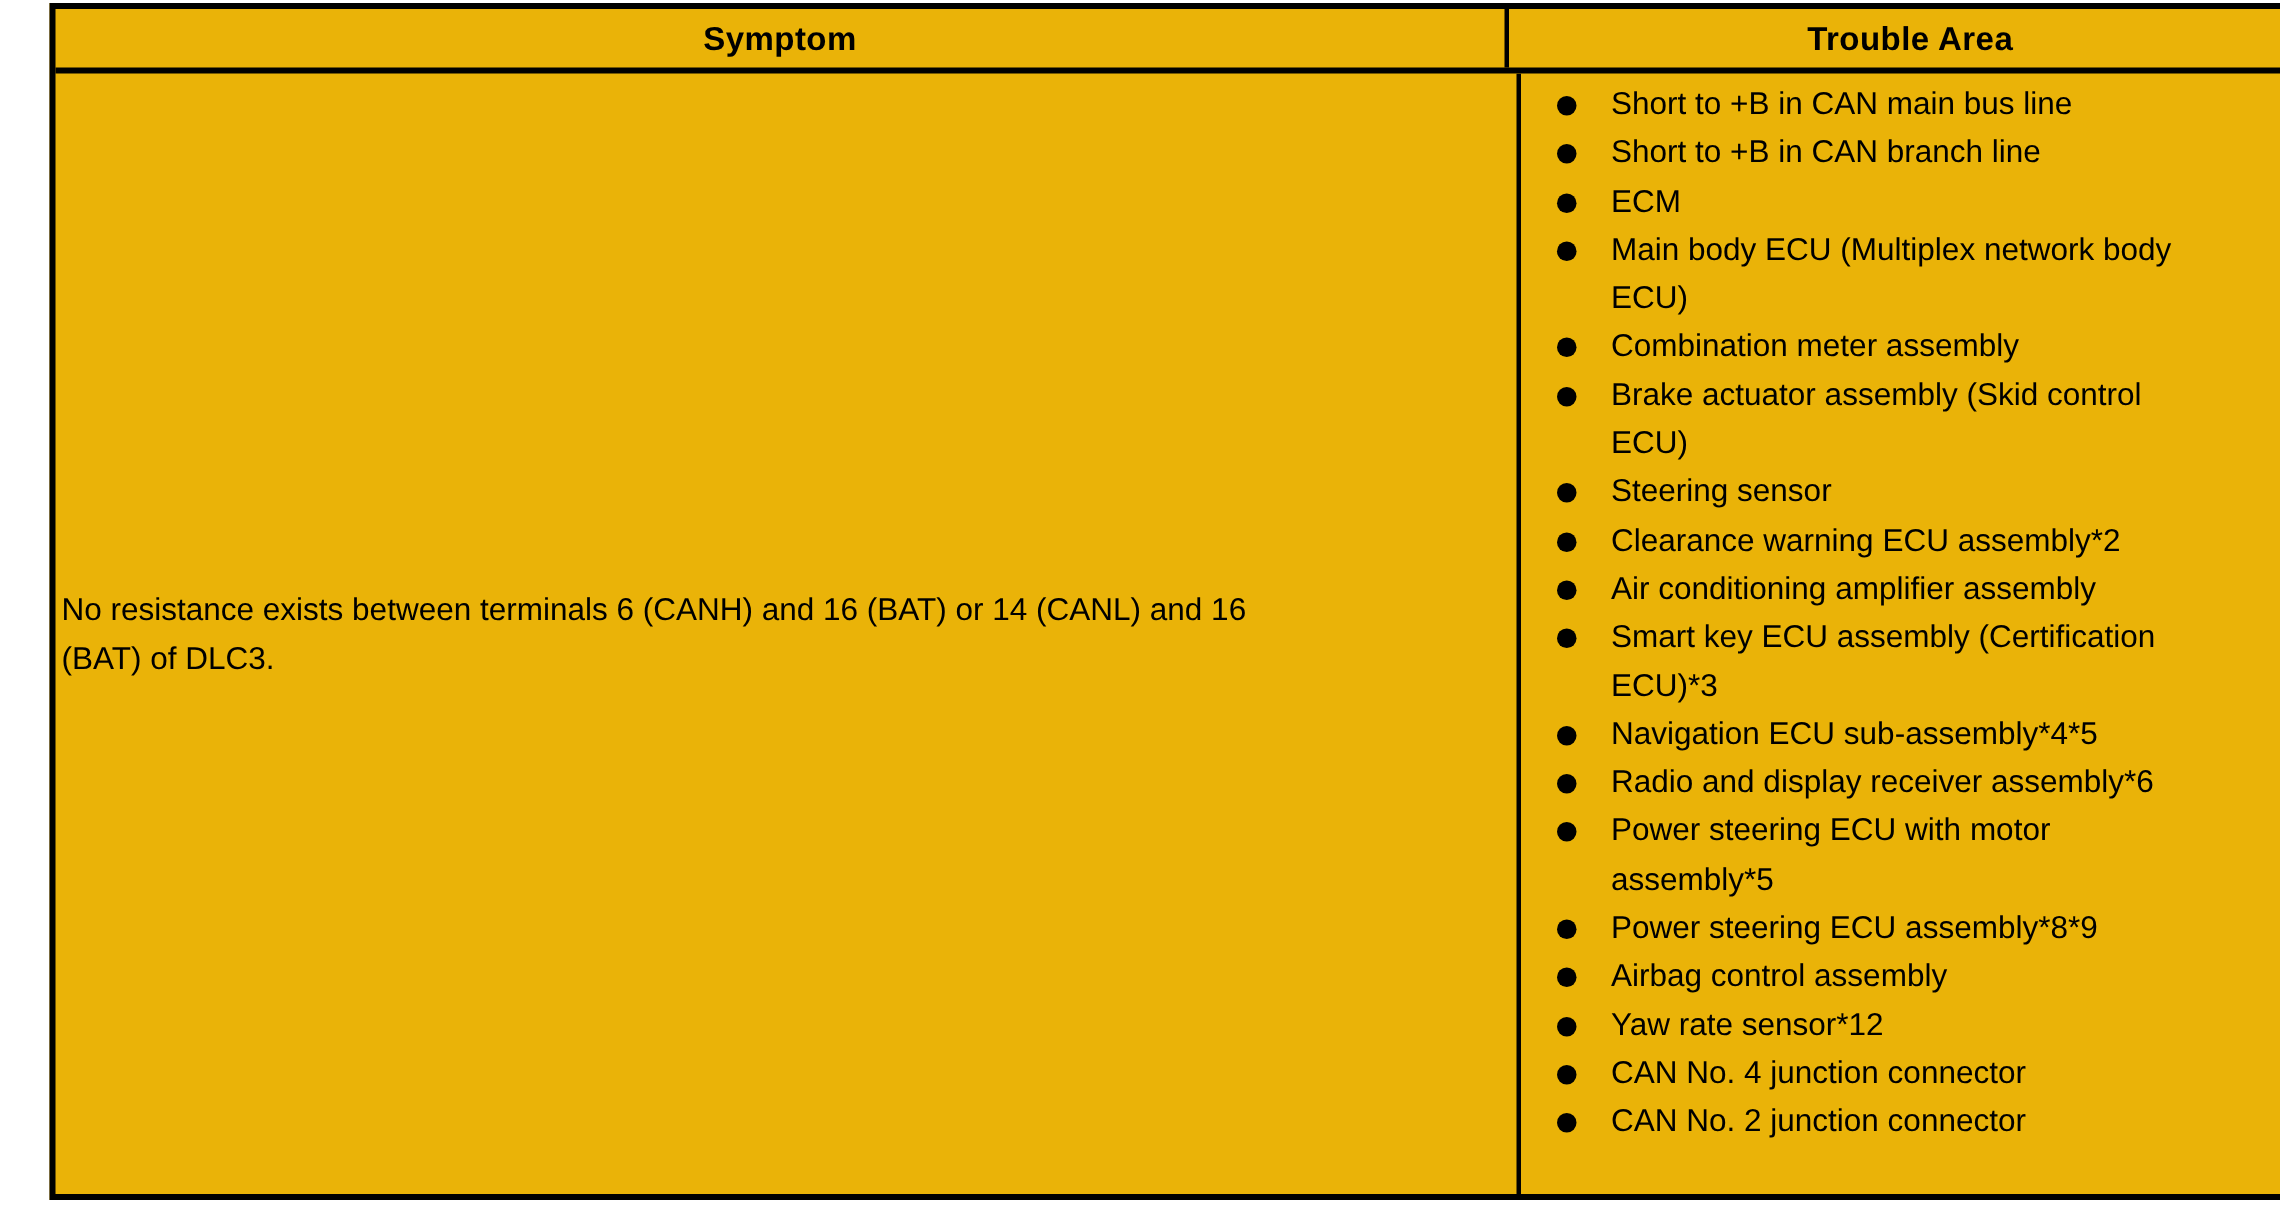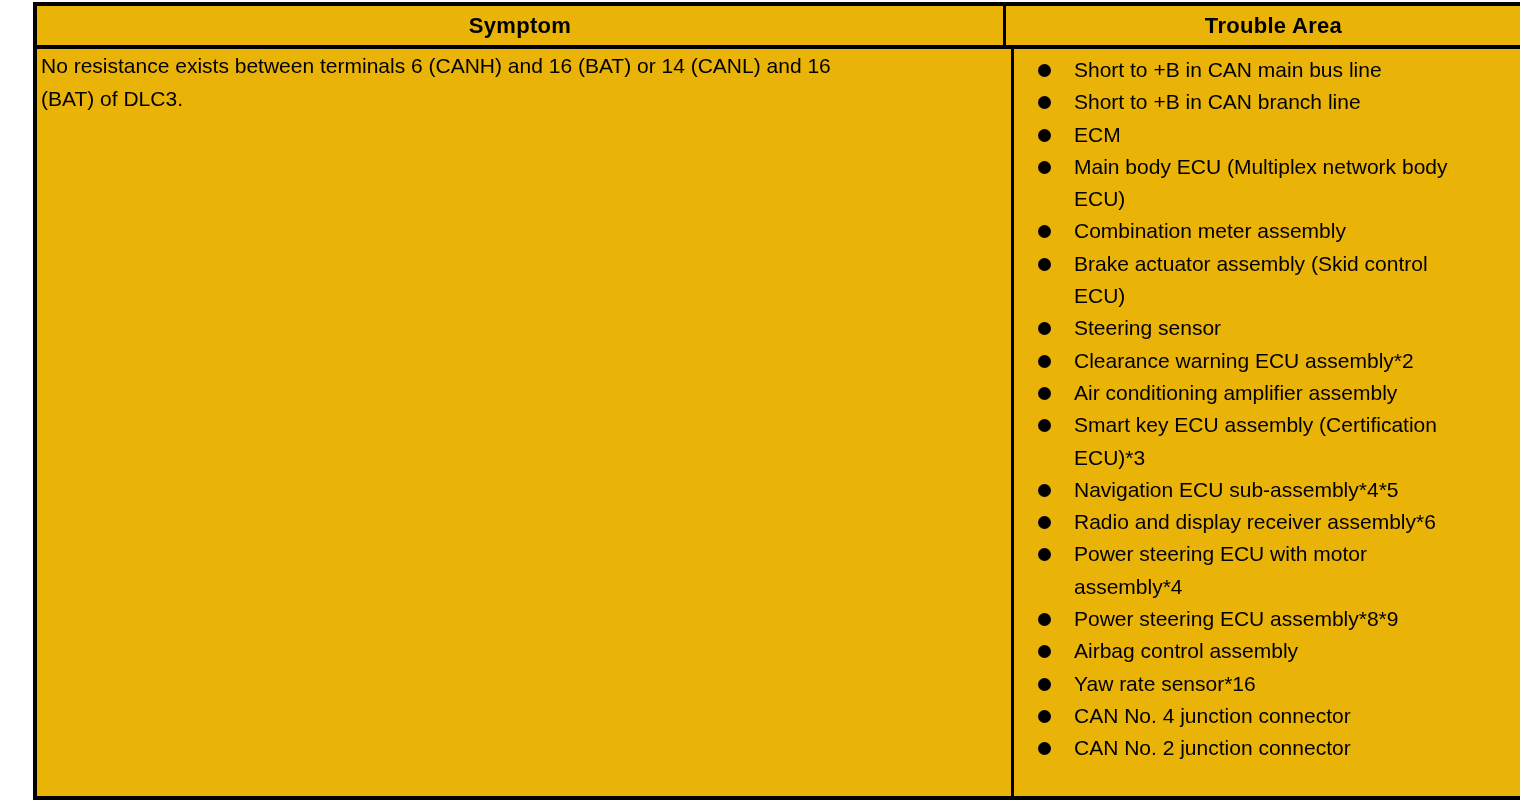--- a/index.html
+++ b/index.html
@@ -22,21 +22,21 @@
   }
   .header-cell {
     display:flex; align-items:center; justify-content:center;
     font-weight:bold; font-size:22px; letter-spacing:0.3px;
   }
   .header-cell.symptom-col { width:966px; border-right:3px solid #000000; }
   .header-cell.trouble-col { flex:1;padding-left:15px; }
   .body-row { display:flex; flex:1; min-height:0; overflow:hidden; }
   .symptom-cell {
     width:966px; border-right:3px solid #000000;
-    display:flex; 
+    display:flex; align-items:center;
     padding:0 4px 0 4px;
     font-size:21px; line-height:33px;
   }
   .symptom-text { white-space:pre-line; }
   .trouble-cell {
     flex:1; padding:5px 4px 0 24px;
     font-size:21px; overflow:hidden;
   }
   ul.bullet-list { list-style:none; }
   ul.bullet-list li {
@@ -77,23 +77,23 @@
         <li><span class="bullet"></span><span class="itxt">Brake actuator assembly (Skid control
 ECU)</span></li>
         <li><span class="bullet"></span><span class="itxt">Steering sensor</span></li>
         <li><span class="bullet"></span><span class="itxt">Clearance warning ECU assembly*2</span></li>
         <li><span class="bullet"></span><span class="itxt">Air conditioning amplifier assembly</span></li>
         <li><span class="bullet"></span><span class="itxt">Smart key ECU assembly (Certification
 ECU)*3</span></li>
         <li><span class="bullet"></span><span class="itxt">Navigation ECU sub-assembly*4*5</span></li>
         <li><span class="bullet"></span><span class="itxt">Radio and display receiver assembly*6</span></li>
         <li><span class="bullet"></span><span class="itxt">Power steering ECU with motor
-assembly*4</span></li>
+assembly*5</span></li>
         <li><span class="bullet"></span><span class="itxt">Power steering ECU assembly*8*9</span></li>
         <li><span class="bullet"></span><span class="itxt">Airbag control assembly</span></li>
-        <li><span class="bullet"></span><span class="itxt">Yaw rate sensor*16</span></li>
+        <li><span class="bullet"></span><span class="itxt">Yaw rate sensor*12</span></li>
         <li><span class="bullet"></span><span class="itxt">CAN No. 4 junction connector</span></li>
         <li><span class="bullet"></span><span class="itxt">CAN No. 2 junction connector</span></li>
       </ul>
     </div>
 
   </div>
 </div>
 
 </body></html>

